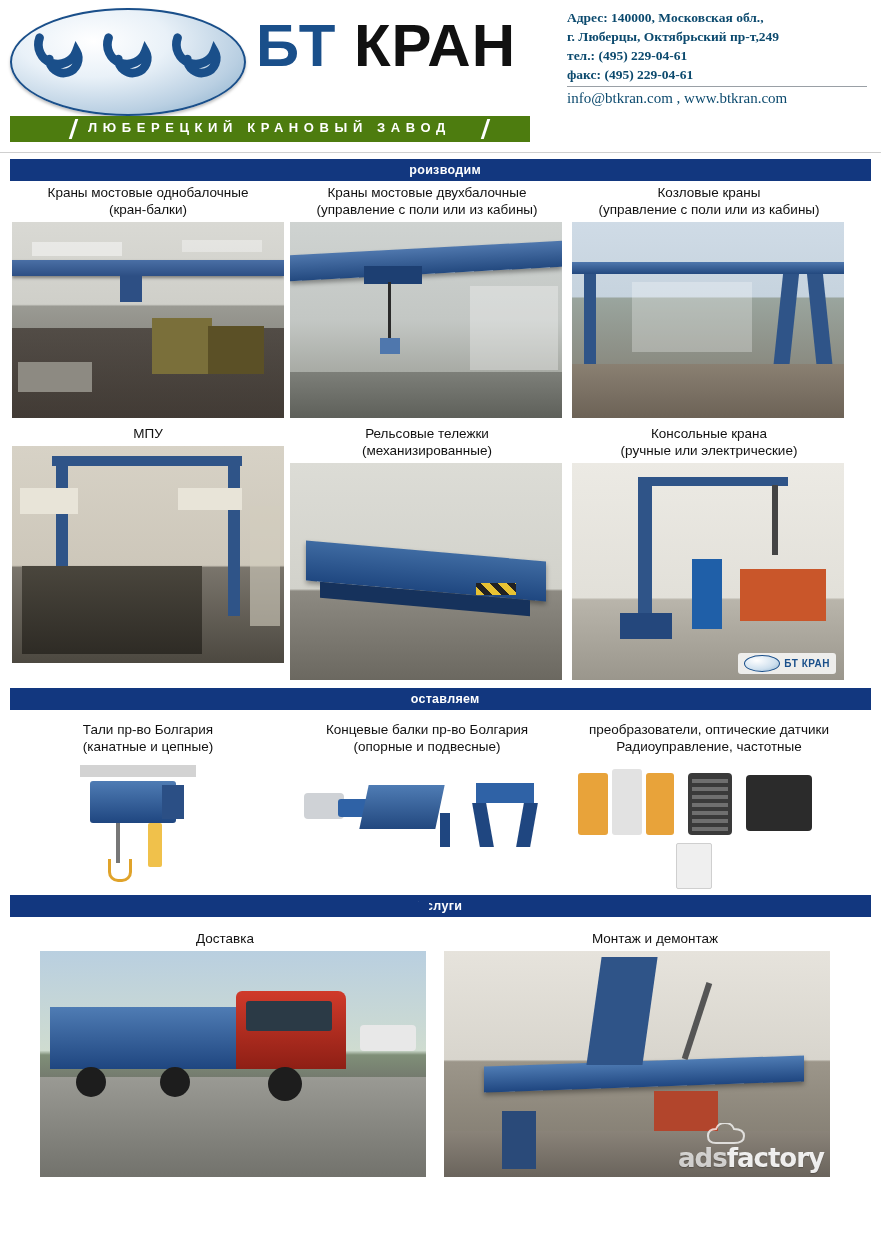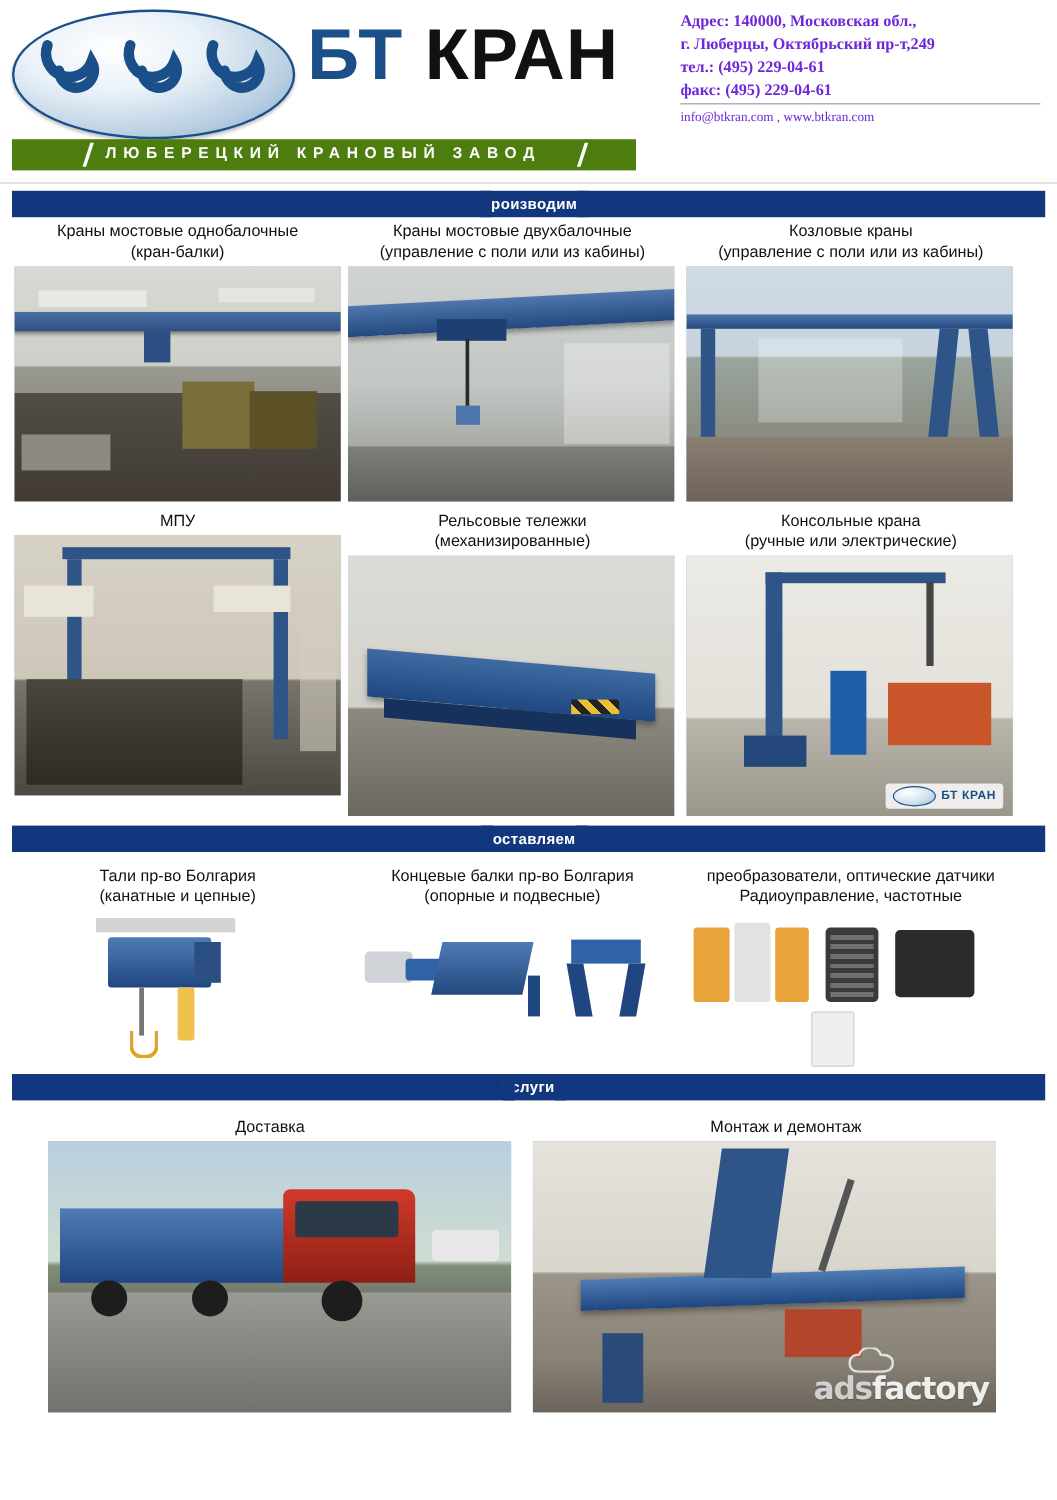--- a/index.html
+++ b/index.html
@@ -52,27 +52,27 @@
     position:absolute;left:62px;top:3px;width:3px;height:20px;background:#fff;transform:skewX(-18deg);
   }
   .tagline-bar .slash2{left:474px;}
   .tagline{
     position:absolute;left:78px;top:4px;
     color:#fff;font-size:13px;letter-spacing:5.6px;font-weight:bold;
     white-space:nowrap;
   }
   .contacts{
     position:absolute;right:14px;top:8px;width:300px;
-    font-size:13.5px;line-height:19px;color:#6d28d9;
+    font-size:13.5px;line-height:19px;color:#0c4a6e;
     font-family:"Liberation Serif", serif;
   }
   .contacts .line{white-space:nowrap;}
   .contacts .bold{font-weight:bold;}
   .contacts .last{
-    border-top:1px solid #9aa0a6;padding-top:2px;margin-top:2px;font-size:11px;
+    border-top:1px solid #9aa0a6;padding-top:2px;margin-top:2px;font-size:15px;
   }
 
   
   .section-bar{
     position:relative;
     height:22px;
     background:#12377f;
     color:#fff;
     text-align:center;
     font-size:12.5px;

